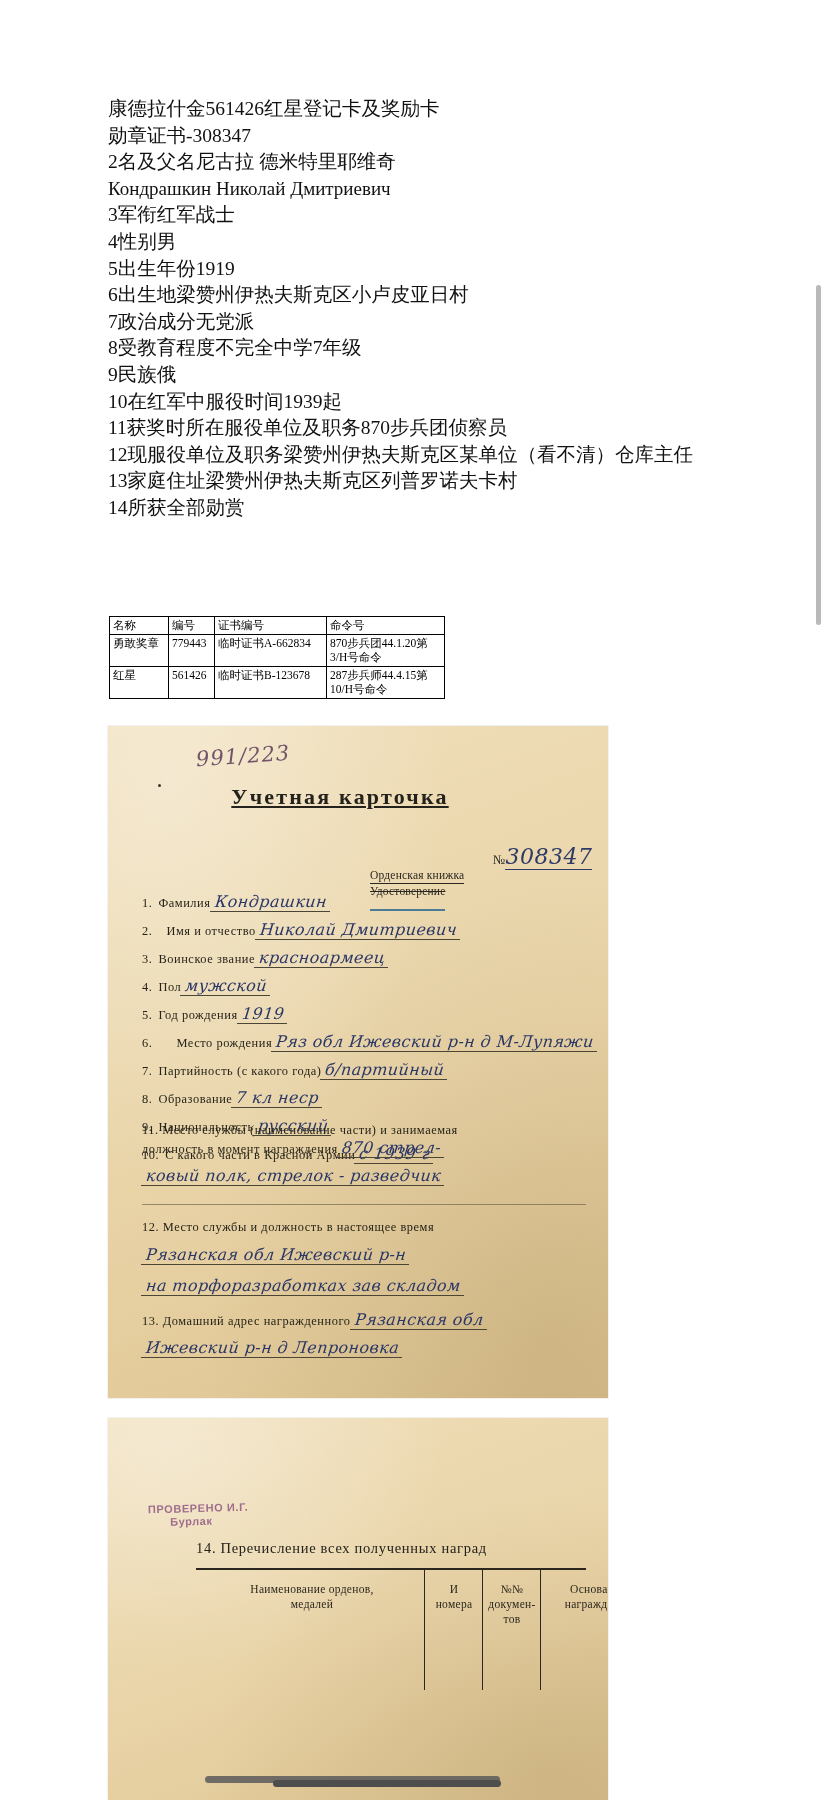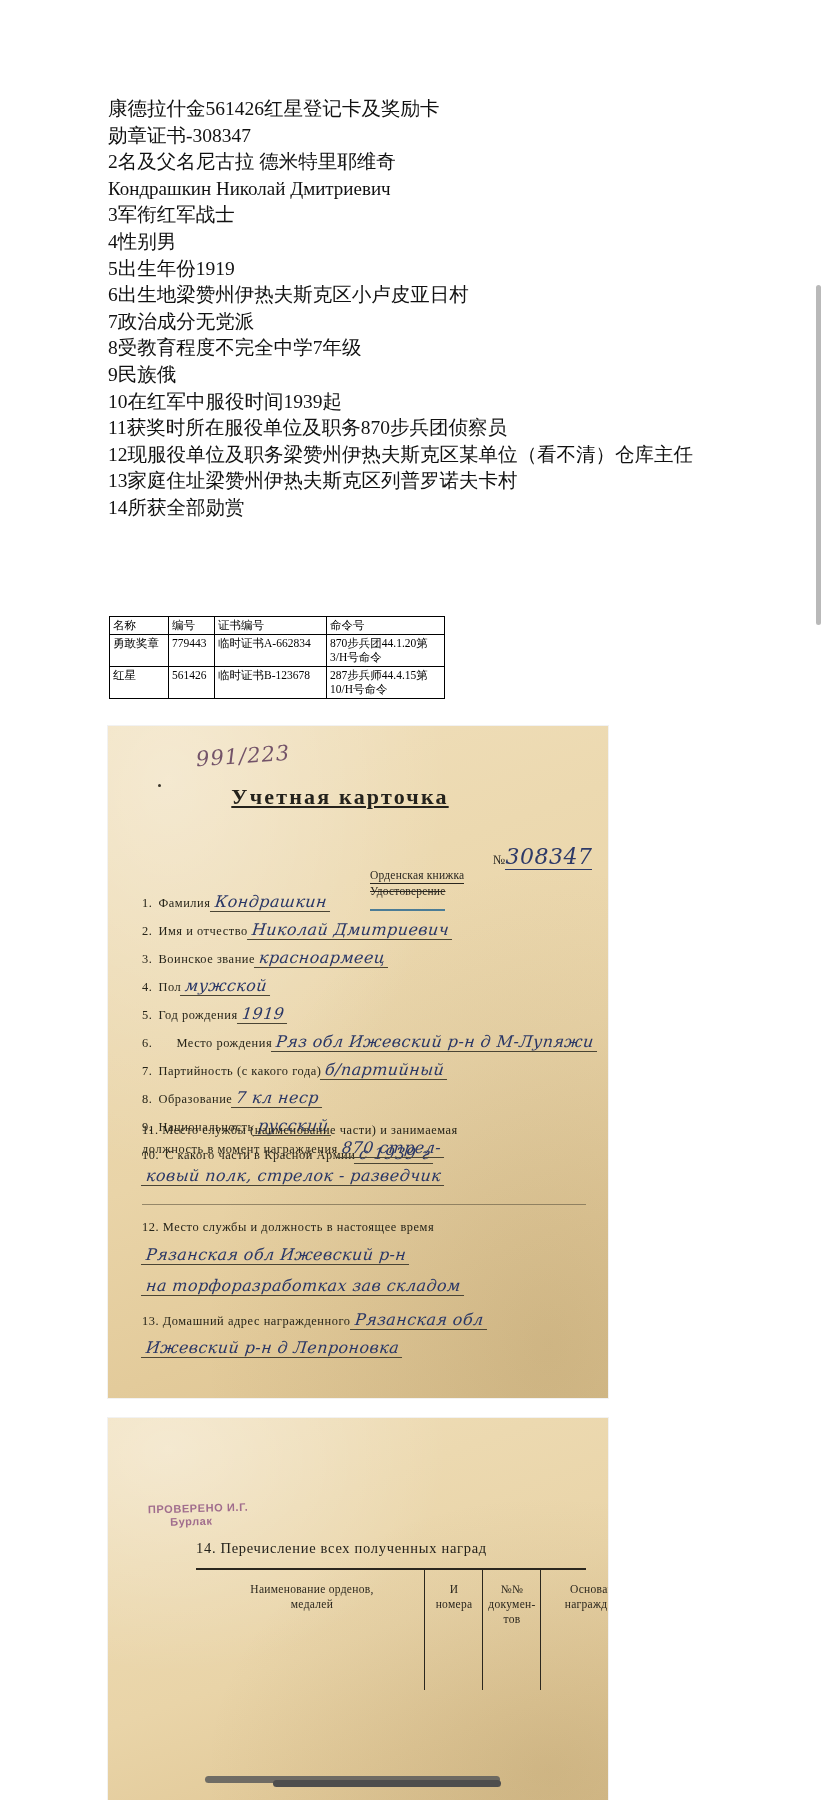--- a/index.html
+++ b/index.html
@@ -310,21 +310,21 @@
     <div class="ordbook">
       <span class="l1">Орденская книжка</span><br>
       <span class="l2">Удостоверение</span>
     </div>
     <div class="numcol">
       <span>№</span><span class="hand">308347</span>
     </div>
 
     <div id="scan1-fields">
         <div class="frow" style="top: 166px;"><span class="lbl">1.</span><span class="lbl" style="margin-left: 6px;">Фамилия</span><span class="hand">Кондрашкин</span></div>
-        <div class="frow" style="top: 194px;"><span class="lbl">2.</span><span class="lbl" style="margin-left: 6px;">Имя и отчество</span><span class="hand">Николай Дмитриевич</span></div>
+        <div class="frow" style="top: 194px;"><span class="lbl">2.</span><span class="lbl" style="margin-left: 14px;">Имя и отчество</span><span class="hand">Николай Дмитриевич</span></div>
         <div class="frow" style="top: 222px;"><span class="lbl">3.</span><span class="lbl" style="margin-left: 6px;">Воинское звание</span><span class="hand">красноармеец</span></div>
         <div class="frow" style="top: 250px;"><span class="lbl">4.</span><span class="lbl" style="margin-left: 6px;">Пол</span><span class="hand">мужской</span></div>
         <div class="frow" style="top: 278px;"><span class="lbl">5.</span><span class="lbl" style="margin-left: 6px;">Год рождения</span><span class="hand">1919</span></div>
         <div class="frow" style="top: 306px;"><span class="lbl">6.</span><span class="lbl" style="margin-left: 24px;">Место рождения</span><span class="hand">Ряз обл Ижевский р-н д М-Лупяжи</span></div>
         <div class="frow" style="top: 334px;"><span class="lbl">7.</span><span class="lbl" style="margin-left: 6px;">Партийность (с какого года)</span><span class="hand">б/партийный</span></div>
         <div class="frow" style="top: 362px;"><span class="lbl">8.</span><span class="lbl" style="margin-left: 6px;">Образование</span><span class="hand">7 кл неср</span></div>
         <div class="frow" style="top: 390px;"><span class="lbl">9.</span><span class="lbl" style="margin-left: 6px;">Национальность</span><span class="hand">русский</span></div>
         <div class="frow" style="top: 418px;"><span class="lbl">10.</span><span class="lbl" style="margin-left: 6px;">С какого части в Красной Армии</span><span class="hand">с 1939 г</span></div>
       </div>
 

